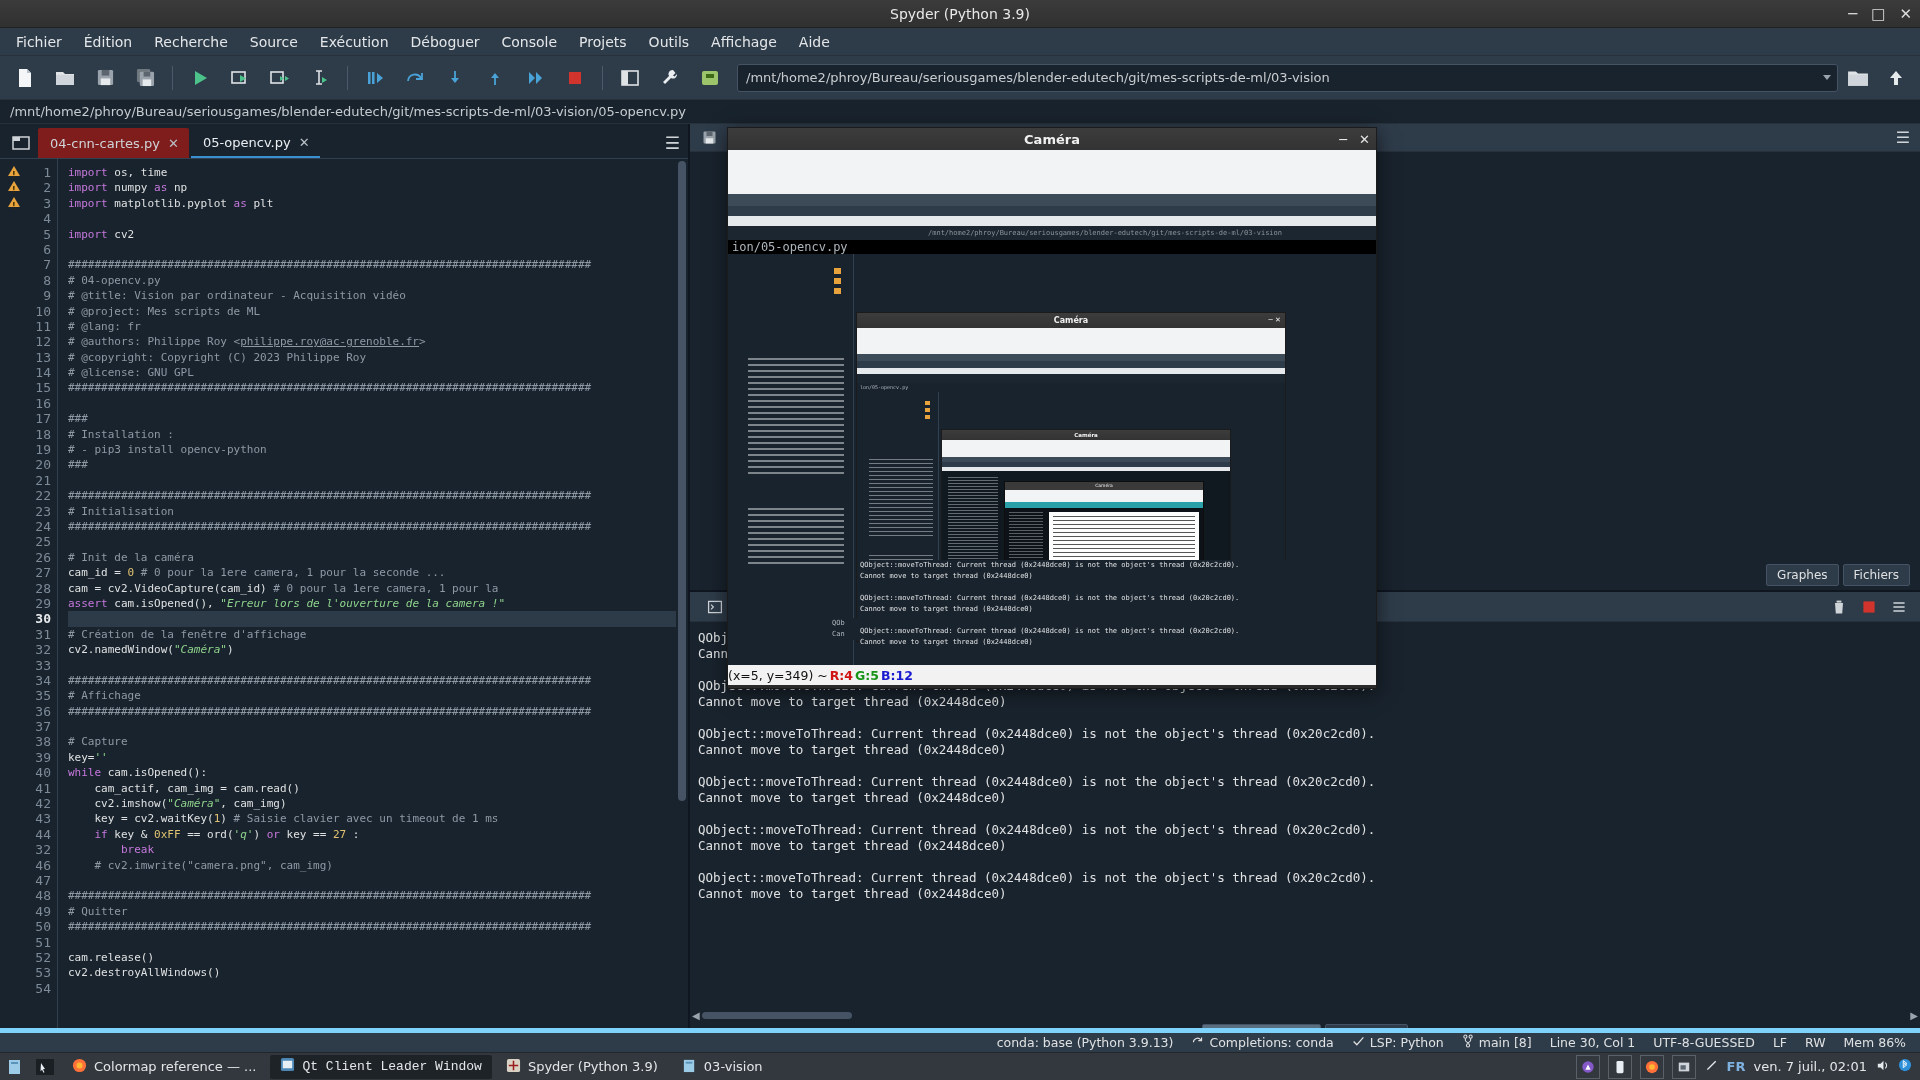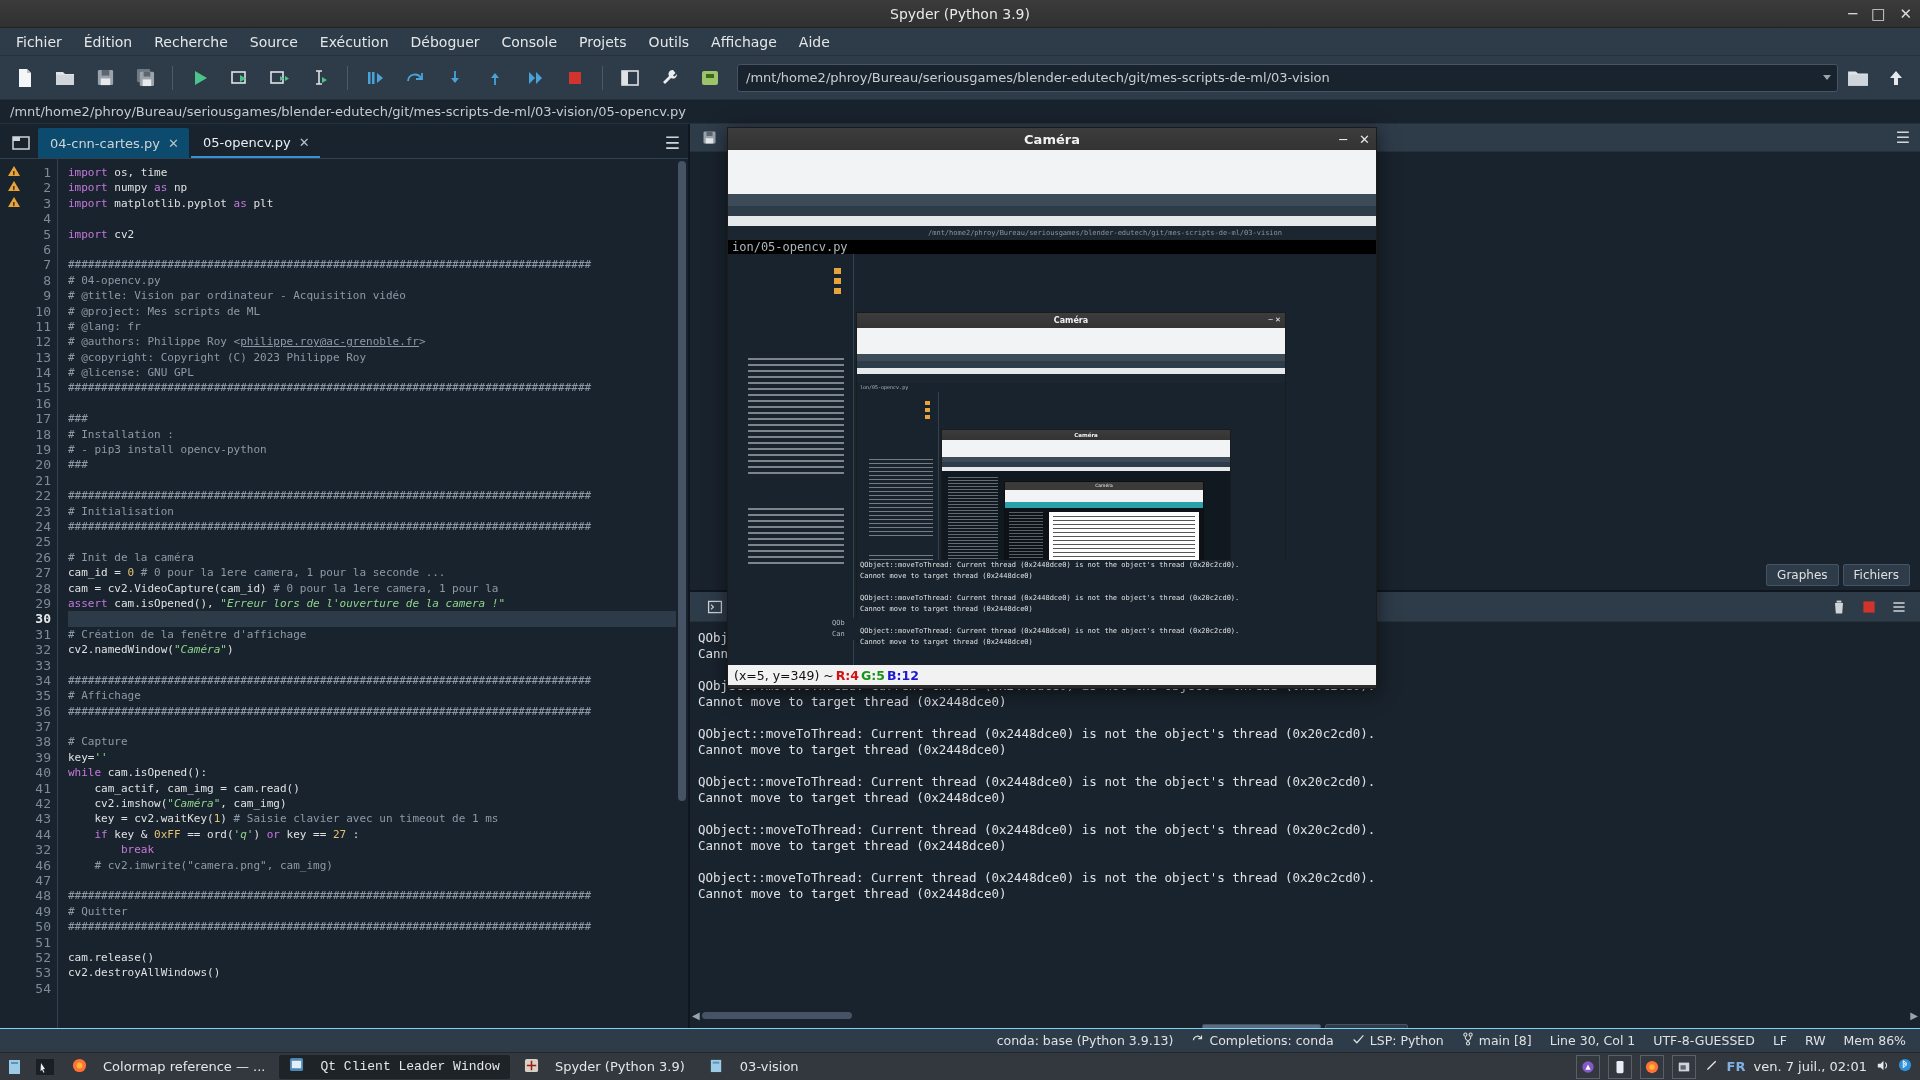--- a/index.html
+++ b/index.html
@@ -51,21 +51,21 @@
   .main { display: flex; height: 924px; background: #19232d; }
   .pane-left { width: 690px; background: #19232d; display: flex; flex-direction: column;
      border-right: 2px solid #0f1620; }
   .pane-right { flex: 1; display: flex; flex-direction: column; background: #19232d; }
 
   
   .tabbar { height: 34px; background: #19232d; display: flex; align-items: flex-end;
      padding-left: 4px; position: relative; }
   .tabicon { width: 34px; height: 30px; display: flex; align-items: center; justify-content: center; }
   .tab { height: 30px; display: flex; align-items: center; gap: 8px;
-     padding: 0 10px 0 12px; background: #0c4a6e; color: #cfd4d8; font-size: 13px;
+     padding: 0 10px 0 12px; background: #7f1d1d; color: #cfd4d8; font-size: 13px;
      margin-right: 2px; border-top-left-radius: 2px; border-top-right-radius: 2px; }
   .tab.active { background: #19232d; color: #eaeef1; border-bottom: 2px solid #3a8fd0; }
   .tab .x { font-size: 13px; color: #b9c0c6; }
   .tabmenu { position: absolute; right: 8px; bottom: 6px; color: #cfd4d8; font-size: 17px; line-height: 1; }
 
   
   .codewrap { flex: 1; display: flex; background: #19232d; overflow: hidden;
      border-top: 1px solid #31414f; position: relative; }
   .gutter { width: 58px; background: #19232d; color: #7d8b99; font-family: "DejaVu Sans Mono", monospace;
      font-size: 13px; text-align: right; padding-top: 6px; user-select: none;
@@ -128,41 +128,41 @@
 
   
   .camwin { position: absolute; background: #2a2a2a; border: 1px solid #1b1b1b;
      box-shadow: 0 4px 18px rgba(0,0,0,.55); }
   .camtitle { height: 22px; background: linear-gradient(#3c3c3c,#333);
      display: flex; align-items: center; justify-content: center; position: relative;
      color: #f0f0f0; font-size: 13px; font-weight: bold; }
   .camtitle .btns { position: absolute; right: 6px; display: flex; gap: 12px; font-size: 13px; color:#e6e6e6;}
   .cambody { background: #000; position: relative; overflow: hidden; }
   .pixinfo { height: 20px; background: #f2f2f2; color: #111; font-size: 12.5px;
-     font-family: "DejaVu Sans", sans-serif; display: flex; align-items: center; padding-left: 6px; gap: 2px; }
+     font-family: "DejaVu Sans", sans-serif; display: flex; align-items: center; gap: 2px; }
   .pixinfo .r { color: #d01414; font-weight: bold; }
   .pixinfo .g { color: #179417; font-weight: bold; }
   .pixinfo .b { color: #1a1ad0; font-weight: bold; }
 
   
   .shot { position: absolute; overflow: hidden; background: #19232d; }
 
   
   .statusbar { position: absolute; left: 0; bottom: 28px; width: 100%; height: 24px;
      background: #2e3b49; display: flex; align-items: center; justify-content: flex-end;
      gap: 18px; padding-right: 14px; font-size: 12.5px; color: #dfe1e2;
-     border-top: 1px solid #7dd3fc; }
+     border-top: 5px solid #7dd3fc; }
   .statusbar .si { display: flex; align-items: center; gap: 5px; }
 
   
   .taskbar { position: absolute; left: 0; bottom: 0; width: 100%; height: 28px;
      background: #32383e; display: flex; align-items: center; font-size: 13px;
      color: #e4e6e8; border-top: 1px solid #22272b; }
   .taskbar .tkicon { width: 30px; height: 28px; display: flex; align-items: center; justify-content: center; }
-  .taskitem { display: flex; align-items: center; gap: 16px; padding: 0 10px; height: 24px;
+  .taskitem { display: flex; align-items: center; gap: 7px; padding: 0 10px; height: 24px;
      margin: 0 2px; border-radius: 2px; }
   .taskitem.active { background: #1e2327; font-family: Liberation Mono, monospace; }
   .tray { margin-left: auto; display: flex; align-items: center; gap: 8px; padding-right: 8px; }
   .tray .tbx { width: 24px; height: 24px; border: 1px solid #5a6068; display:flex;
      align-items:center; justify-content:center; }
   .fr { color: #7fb1e0; font-weight: bold; }
 </style>
 </head>
 <body>
 

